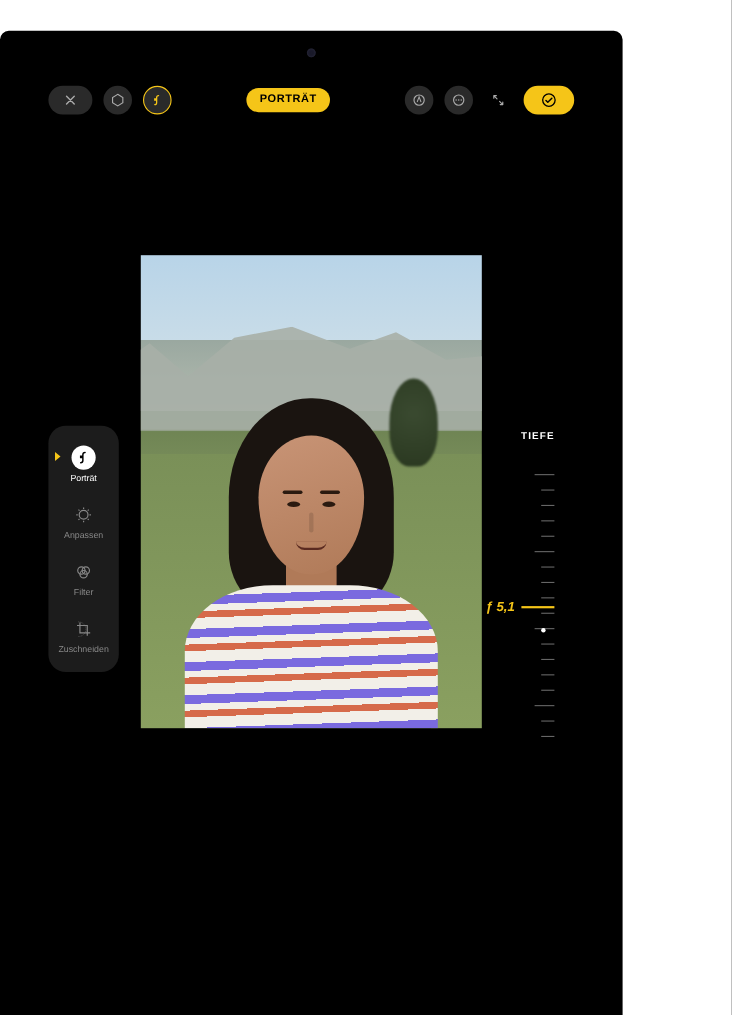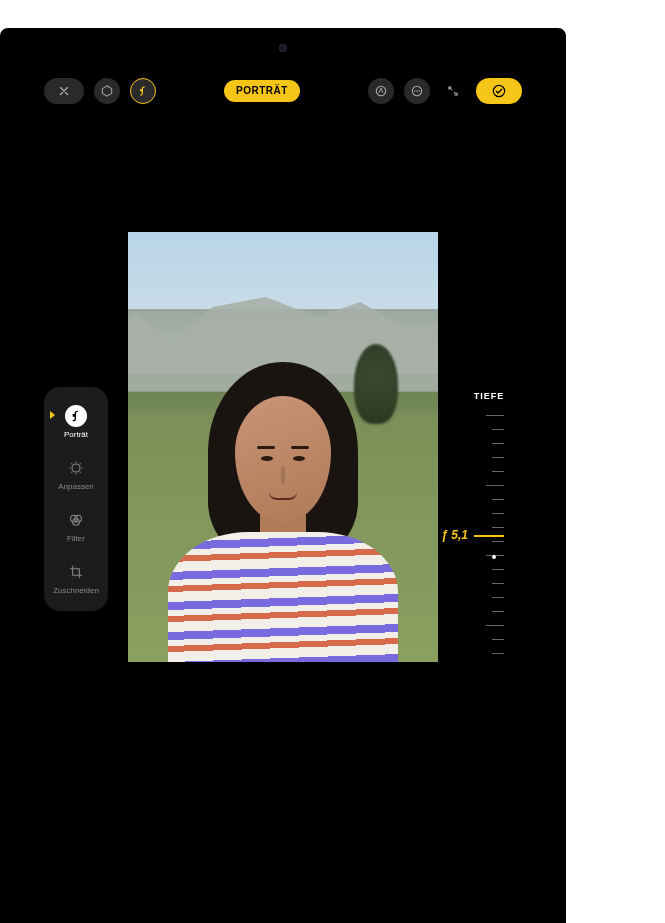--- a/index.html
+++ b/index.html
@@ -153,20 +153,21 @@
   }
   .rail-item.active .rail-icon.filled{background:#fff;color:#000;}
   .rail-icon svg{width:16px;height:16px;}
 
   
   .depth-col{
     position:absolute;right:26px;top:340px;
     width:54px;
     display:flex;flex-direction:column;align-items:center;
     color:#fff;
+    gap:16px;
   }
   .depth-title{
     font:600 9px/1 -apple-system,Helvetica,Arial,sans-serif;
     letter-spacing:1px;margin-bottom:14px;
   }
   .scale{
     position:relative;width:30px;height:240px;
   }
   .tick{
     position:absolute;right:0;height:1px;background:#666;width:12px;

